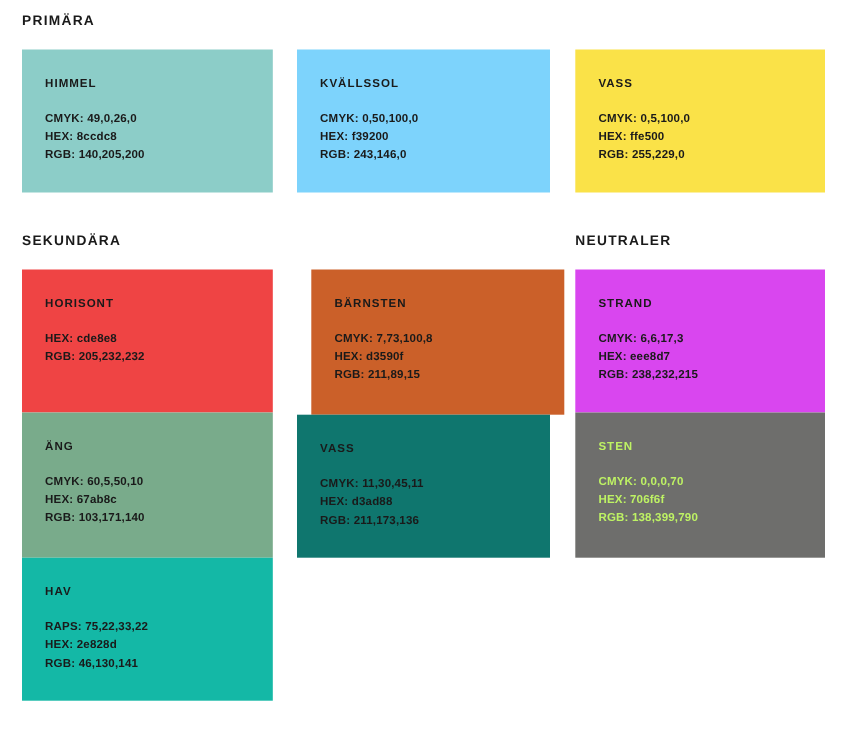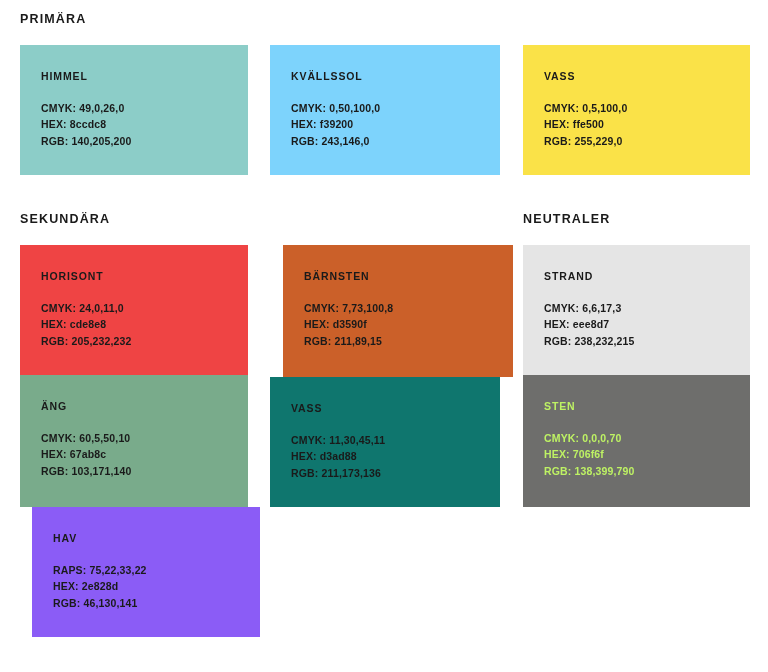--- a/index.html
+++ b/index.html
@@ -116,36 +116,35 @@
     <div class="swatch-specs">
       <div>CMYK: 0,5,100,0</div>
       <div>HEX: ffe500</div>
       <div>RGB: 255,229,0</div>
     </div>
   </div>
 
   <div class="swatch dark-text" id="sw-horisont" style="background-color: #ef4444;">
     <div class="swatch-name">HORISONT</div>
     <div class="swatch-specs">
-      <div>CMYK: 24,0,11,0</div>
       <div>HEX: cde8e8</div>
       <div>RGB: 205,232,232</div>
     </div>
   </div>
 
   <div class="swatch dark-text" id="sw-ang" style="background-color: rgb(121, 171, 139);">
     <div class="swatch-name">ÄNG</div>
     <div class="swatch-specs">
       <div>CMYK: 60,5,50,10</div>
       <div>HEX: 67ab8c</div>
       <div>RGB: 103,171,140</div>
     </div>
   </div>
 
-  <div class="swatch dark-text" id="sw-hav" style="background-color: #8b5cf6; margin-left: 12px;">
+  <div class="swatch dark-text" id="sw-hav" style="background-color: #14b8a6;">
     <div class="swatch-name">HAV</div>
     <div class="swatch-specs">
       <div>RAPS: 75,22,33,22</div>
       <div>HEX: 2e828d</div>
       <div>RGB: 46,130,141</div>
     </div>
   </div>
 
   <div class="swatch dark-text" id="sw-barnsten" style="background-color: rgb(203, 96, 41);">
     <div class="swatch-name">BÄRNSTEN</div>
@@ -158,21 +157,21 @@
 
   <div class="swatch dark-text" id="sw-vass" style="background-color: #0f766e;">
     <div class="swatch-name">VASS</div>
     <div class="swatch-specs">
       <div>CMYK: 11,30,45,11</div>
       <div>HEX: d3ad88</div>
       <div>RGB: 211,173,136</div>
     </div>
   </div>
 
-  <div class="swatch dark-text" id="sw-strand" style="background-color: #e5e5e5;">
+  <div class="swatch dark-text" id="sw-strand" style="background-color: #d946ef;">
     <div class="swatch-name">STRAND</div>
     <div class="swatch-specs">
       <div>CMYK: 6,6,17,3</div>
       <div>HEX: eee8d7</div>
       <div>RGB: 238,232,215</div>
     </div>
   </div>
 
   <div class="swatch light-text" id="sw-sten" style="background-color: rgb(110, 110, 108);">
     <div class="swatch-name">STEN</div>

